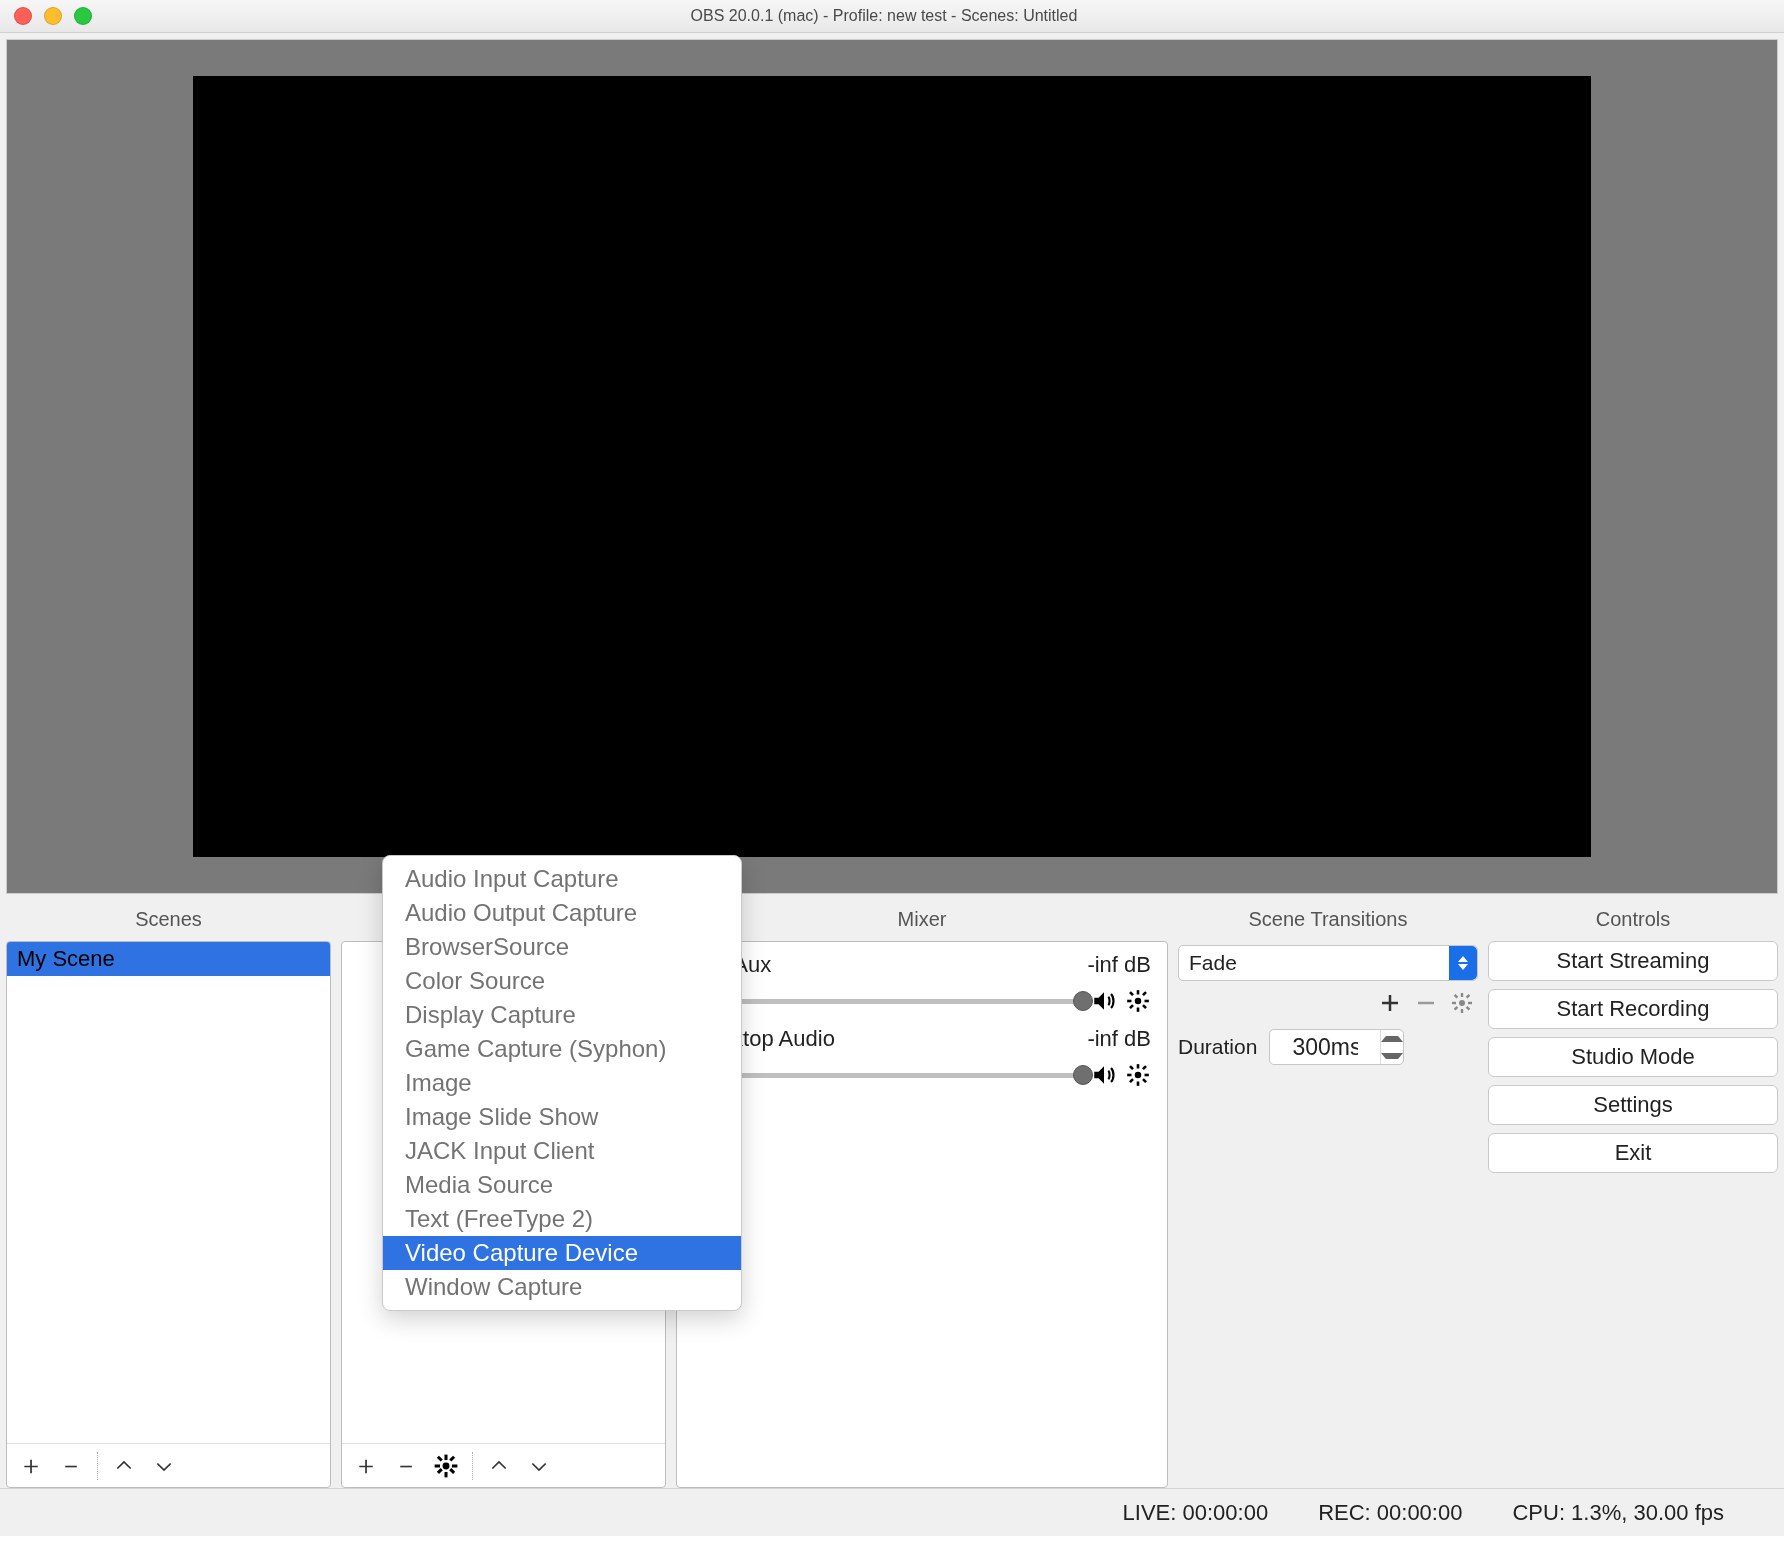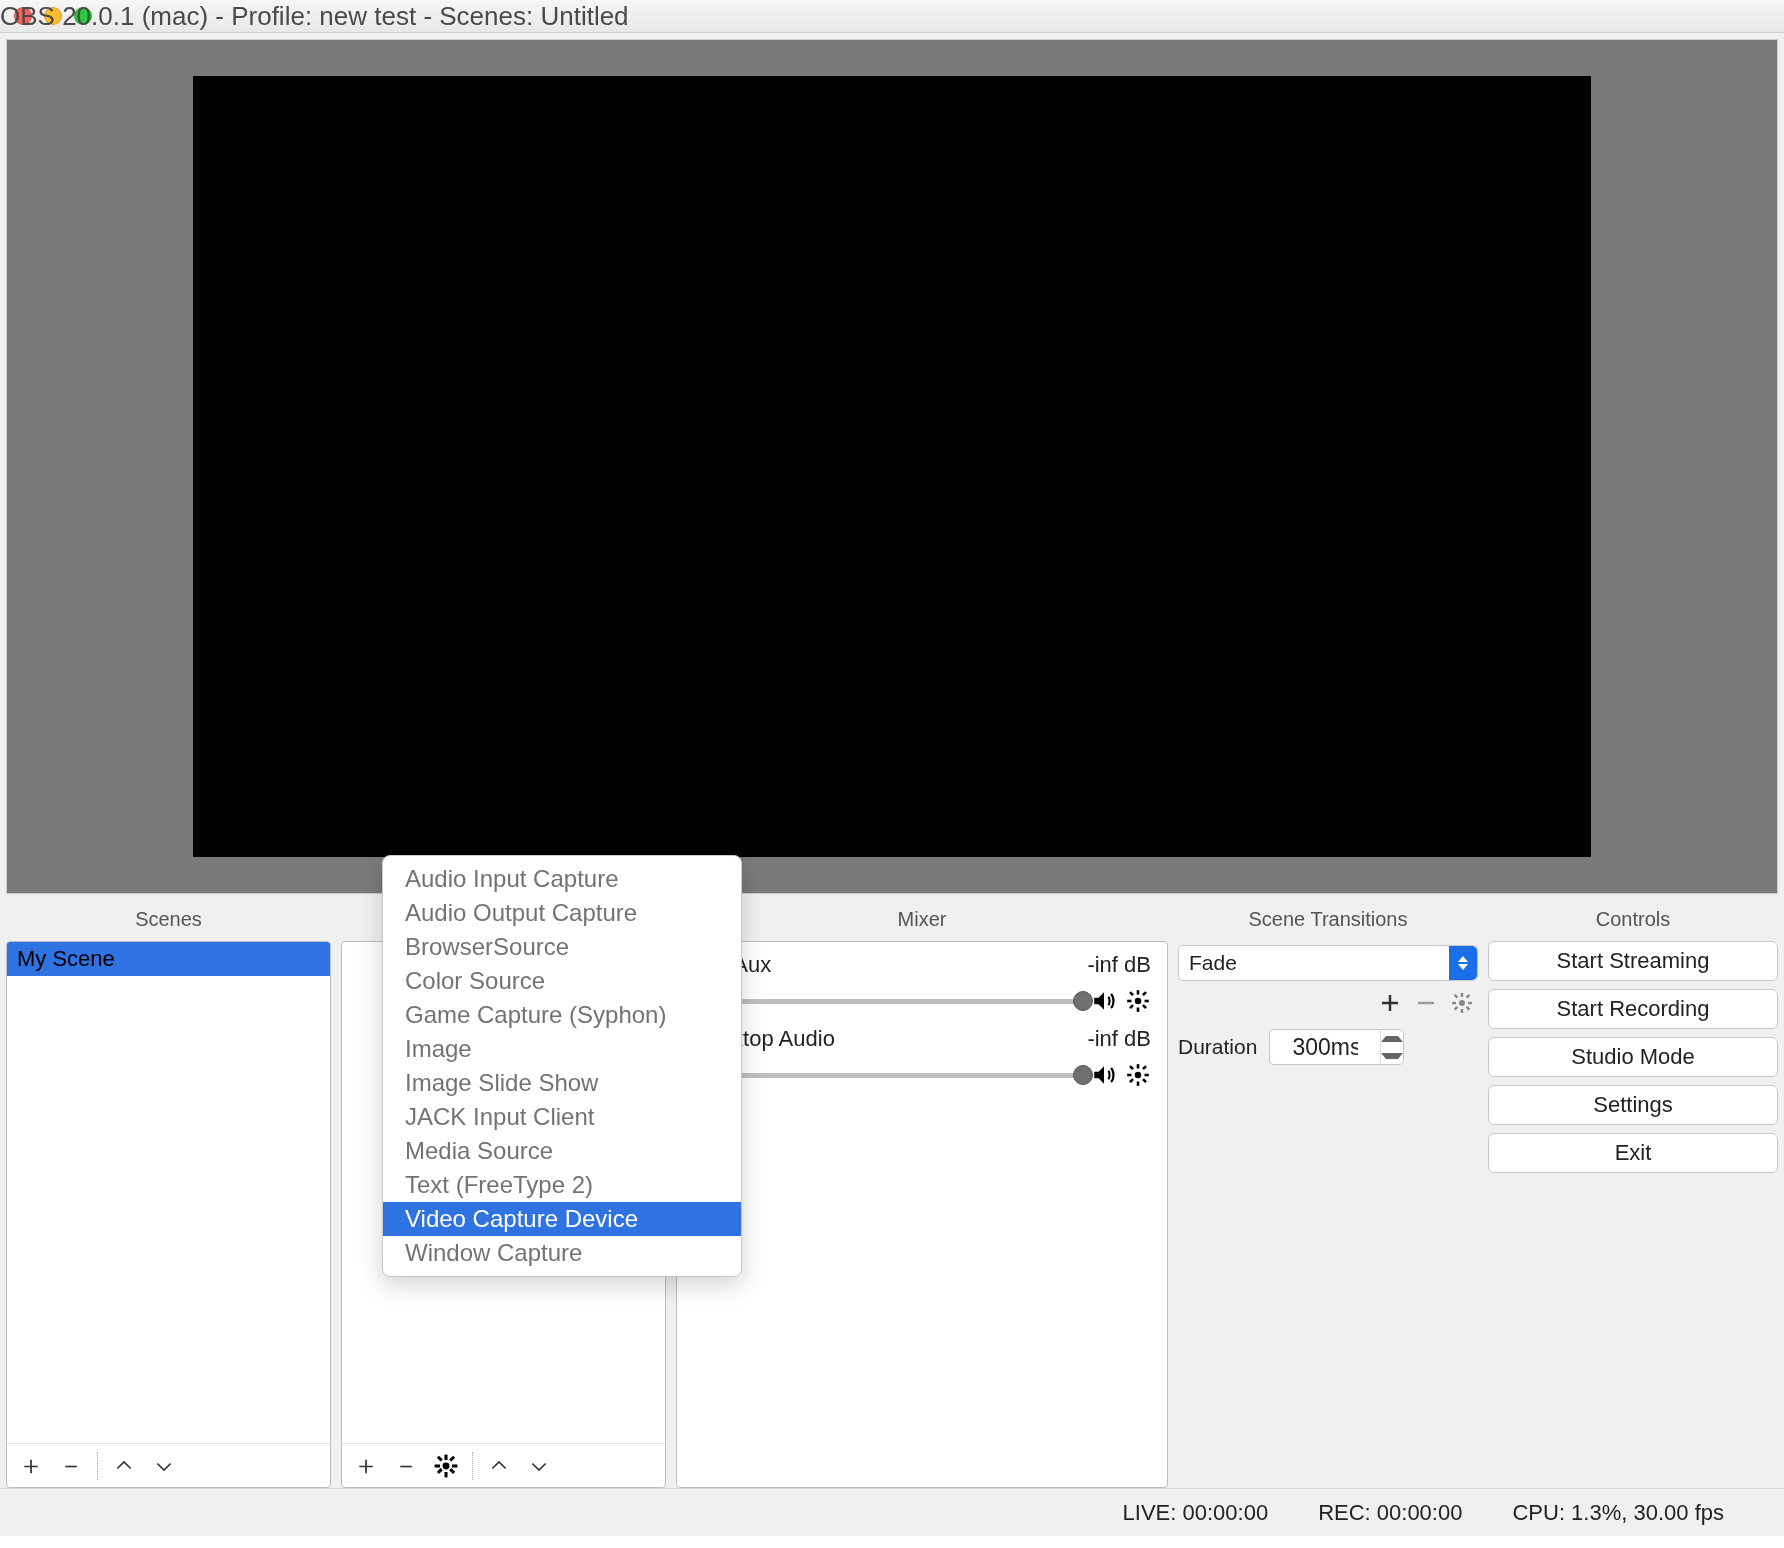--- a/index.html
+++ b/index.html
@@ -3,21 +3,21 @@
 <meta charset="utf-8">
 <style>
   * { box-sizing: border-box; margin: 0; padding: 0; font-family: -apple-system, "Helvetica Neue", Arial, sans-serif; }
   body { background: #fff; width: 1784px; height: 1548px; overflow: hidden; position: relative; }
 
   
   .titlebar { height: 33px; background: linear-gradient(#f6f6f6,#e8e8e8); border-bottom: 1px solid #cfcfcf; display: flex; align-items: center; position: relative; }
   .traffic { display: flex; gap: 12px; margin-left: 14px; }
   .traffic .dot { width: 18px; height: 18px; border-radius: 50%; border: 1px solid rgba(0,0,0,0.15); }
   .dot.red { background:#ff5f57; } .dot.yellow { background:#ffbd2e; } .dot.green { background:#28c940; }
-  .titletext { position: absolute; left: 0; right: 16px; font-size: 26px; color:#4a4a4a; pointer-events: none; }
+  .titletext { position: absolute; left: 0; right: 16px; text-align: center; font-size: 16px; color:#4a4a4a; pointer-events: none; }
 
   .outer { background:#f0f0f0; padding: 6px 6px 0 6px; height: 1455px; display:flex; flex-direction:column; }
 
   
   .preview-wrap { background:#7a7a7a; height: 855px; padding: 36px 186px; border:1px solid #ccc; }
   .preview { background:#000; width: 100%; height: 100%; }
 
   
   .panels { display:flex; gap: 10px; margin-top: 8px; flex:1; min-height:0; }
   .panel { display:flex; flex-direction:column; background:#f0f0f0; min-width:0; }
@@ -303,20 +303,21 @@
   <span>LIVE: 00:00:00</span>
   <span>REC: 00:00:00</span>
   <span>CPU: 1.3%, 30.00 fps</span>
 </div>
 
 <div class="ctxmenu" id="ctxmenu">
     <div class="mi">Audio Input Capture</div>
     <div class="mi">Audio Output Capture</div>
     <div class="mi">BrowserSource</div>
     <div class="mi">Color Source</div>
+    <div class="mi">Display Capture</div>
     <div class="mi">Game Capture (Syphon)</div>
     <div class="mi">Image</div>
     <div class="mi">Image Slide Show</div>
     <div class="mi">JACK Input Client</div>
     <div class="mi">Media Source</div>
     <div class="mi">Text (FreeType 2)</div>
     <div class="mi sel">Video Capture Device</div>
     <div class="mi">Window Capture</div>
   </div>
 

